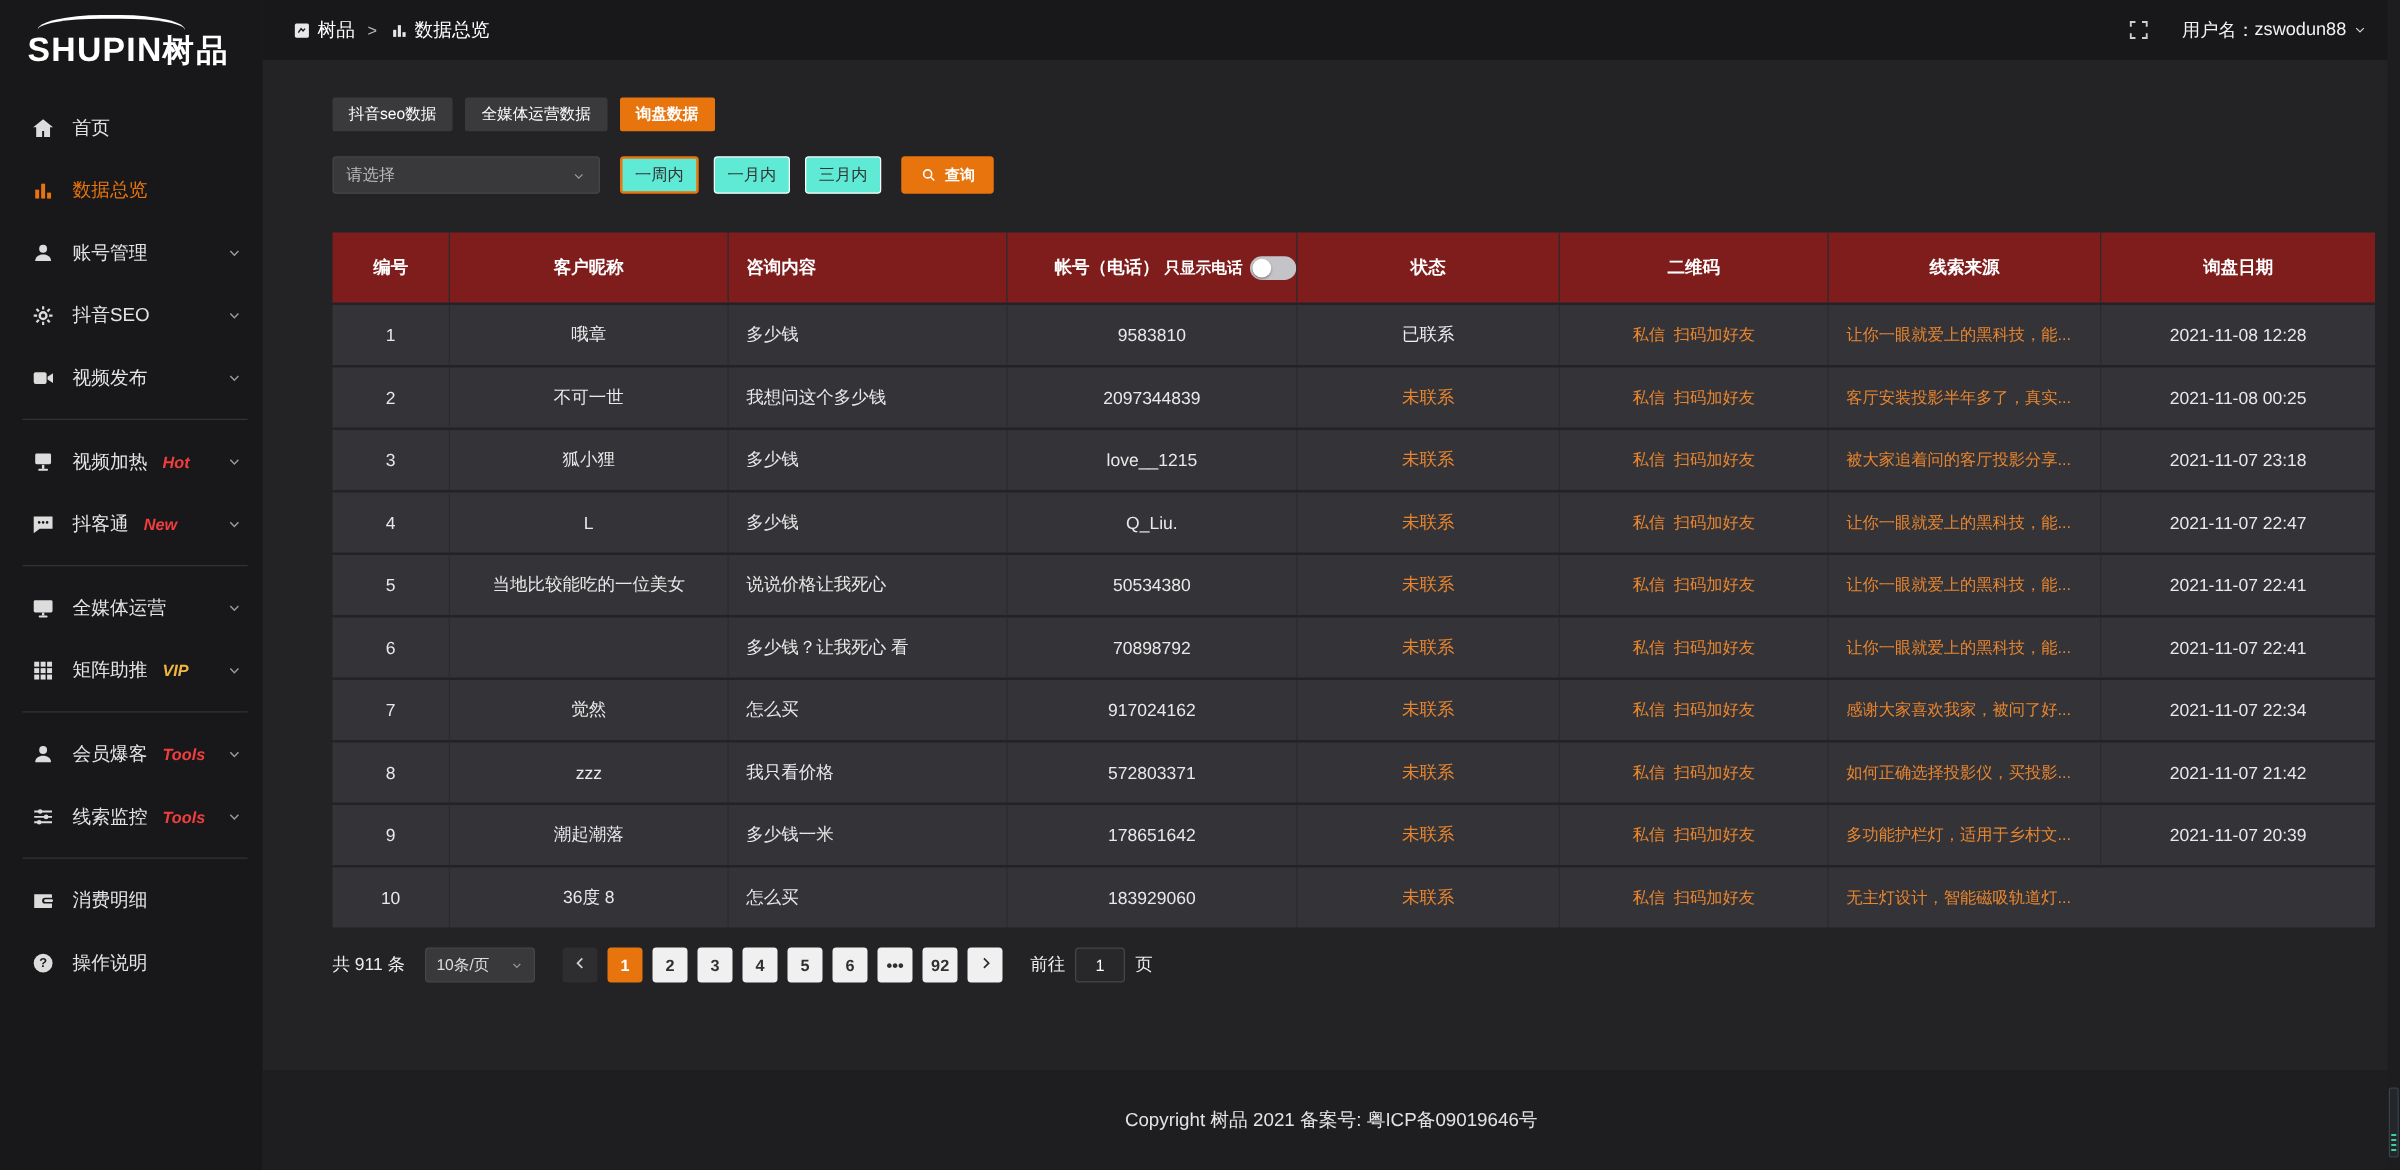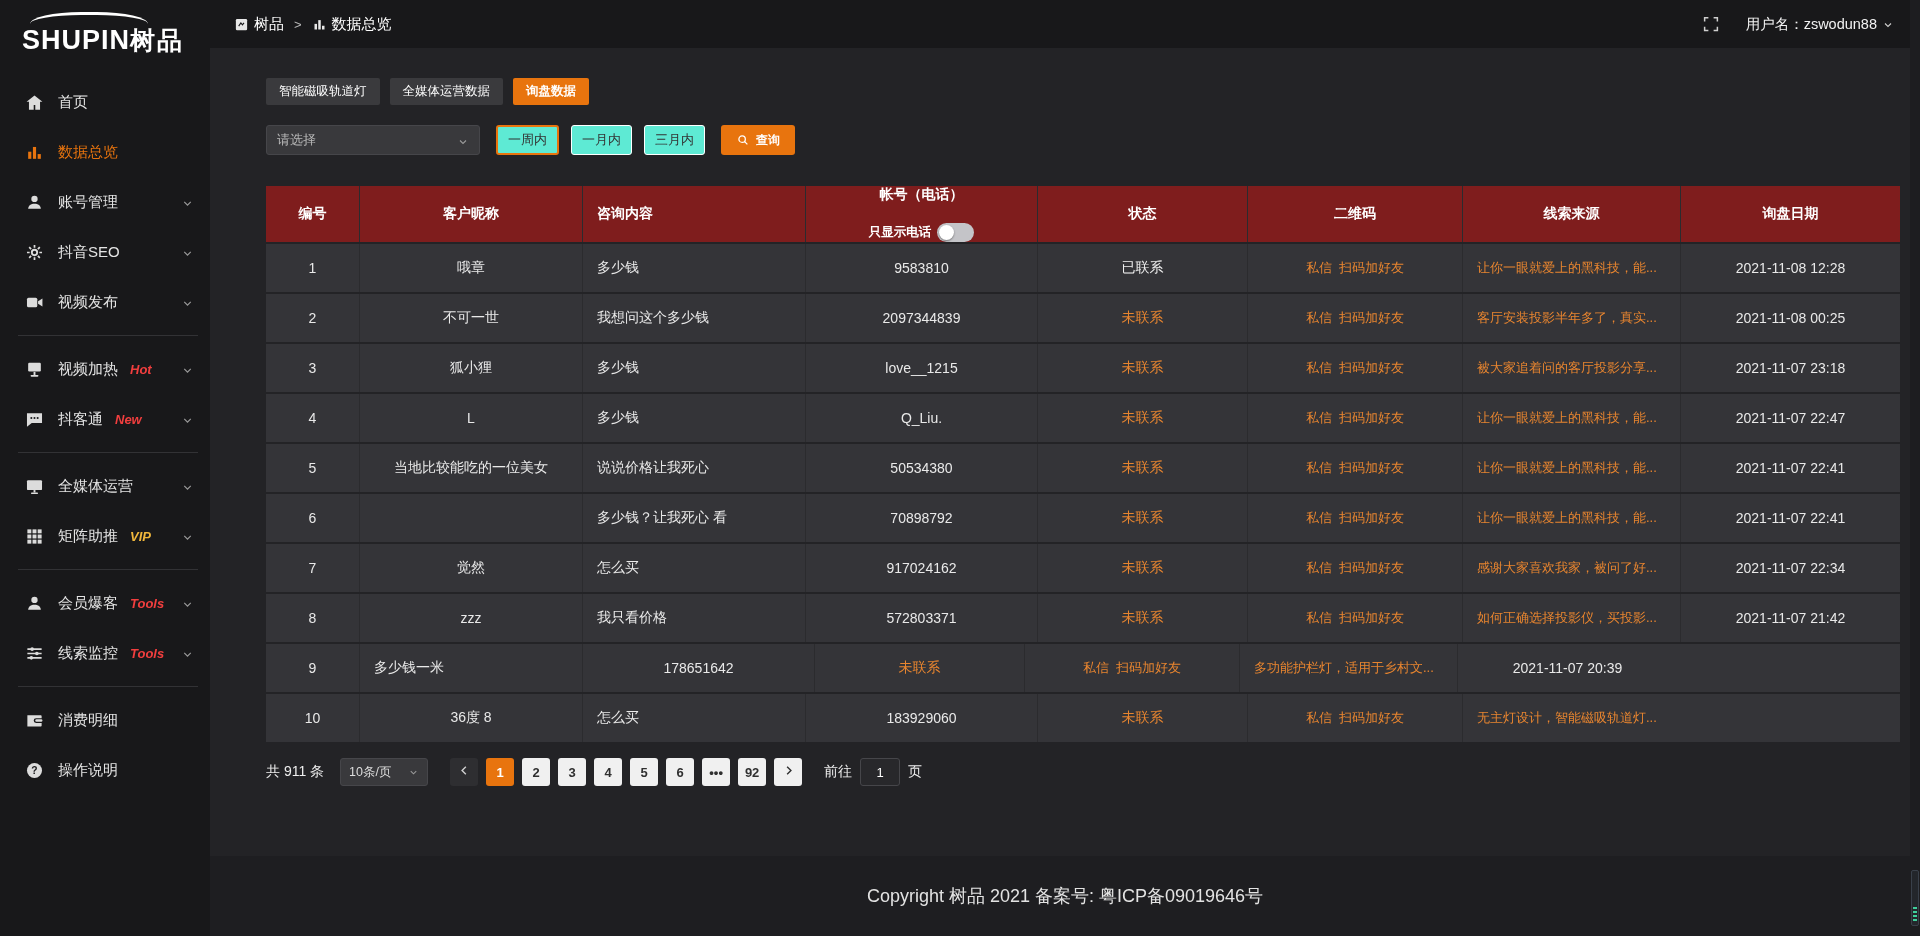--- a/index.html
+++ b/index.html
@@ -62,21 +62,21 @@
   .table { margin:31px 20px 0 56px; width:1634px; }
   .t-header { display:flex; height:56px; background:#7f1d1d; margin-bottom:2px; }
   .t-row { display:flex; height:48px; background:#343438; margin-bottom:2px; }
   .cell { display:flex; align-items:center; justify-content:center; height:100%;
     border-right:1px solid #2b2b2e; font-size:14px; color:#e9e9e9; overflow:hidden; }
   .cell:last-child { border-right:none; }
   .cell.left { justify-content:flex-start; padding:16px 14px; }
   .c1{width:94px;} .c2{width:223px;} .c3{width:223px;} .c4{width:232px;}
   .c5{width:210px;} .c6{width:215px;} .c7{width:218px;} .c8{width:219px;}
   .t-header .cell { font-weight:bold; color:#fff; }
-  .acct-head { flex-direction:column; justify-content:space-between; gap:4px; }
+  .acct-head { justify-content:flex-end; gap:4px; }
   .acct-line2 { display:flex; align-items:center; gap:6px; font-size:12.5px; font-weight:bold; }
   .toggle { width:37px; height:19px; background:#c4c4c8; border-radius:10px; position:relative; cursor:pointer; }
   .toggle .knob { position:absolute; left:2px; top:2px; width:15px; height:15px; background:#fff; border-radius:50%; box-shadow:0 1px 2px rgba(0,0,0,.4); }
   .status-contacted { color:#efefef; }
   .status-pending { color:#e8852f; }
   .qr-links { display:flex; gap:7px; }
   .link { color:#e8852f; font-size:13px; cursor:pointer; white-space:nowrap; }
   .src-link { max-width:190px; overflow:hidden; text-overflow:ellipsis; }
   
   .pagination { display:flex; align-items:center; margin:16px 20px 0 56px; font-size:14px; color:#eee; }
@@ -87,21 +87,21 @@
   .pg-btn { min-width:28px; height:28px; border-radius:3px; display:flex; align-items:center; justify-content:center;
     font-size:13px; font-weight:bold; margin-right:8px; cursor:pointer; background:#f0f0f0; color:#303030; }
   .pg-btn.prev { background:#2e2e31; color:#cfcfcf; }
   .pg-btn.active { background:#e8740e; color:#fff; }
   .pg-btn svg { width:13px; height:13px; }
   .pg-goto { display:flex; align-items:center; margin-left:14px; gap:8px; }
   .pg-input { width:40px; height:28px; background:#28282b; border:1px solid #46464a; border-radius:3px;
     color:#fff; font-size:13px; text-align:center; font-family:inherit; }
   
   .footer { position:absolute; left:0; right:0; bottom:0; height:80px; background:#1e1e21;
-    display:flex; align-items:center; justify-content:center; font-size:18px; color:#e3e3e3; }
+    display:flex; align-items:center; justify-content:center; font-size:15px; color:#e3e3e3; }
   
   .scroll-track { position:absolute; right:0; top:0; width:10px; height:936px; background:#1d1d20; z-index:5; }
   .scroll-widget { position:absolute; right:1px; bottom:10px; width:8px; height:56px; background:#23262b;
     border:1px solid #39404a; border-radius:2px; }
   .scroll-widget::after { content:""; position:absolute; left:1px; right:1px; bottom:2px; height:16px;
     background:repeating-linear-gradient(180deg,#3fcf9b 0 2px,transparent 2px 4px); }
 </style>
 </head>
 <body>
 
@@ -328,21 +328,21 @@
       <span>zswodun88</span>
       <span class="user-chevron"><svg viewBox="0 0 24 24" aria-hidden="true">
             <path d="M6 9l6 6 6-6" fill="none" stroke="currentColor" stroke-width="2.2"></path>
           </svg></span>
     </span>
   </div>
 </header>
 
 <main class="main">
   <div class="tabs">
-      <div class="tab">智能磁吸轨道灯</div>
+      <div class="tab">抖音seo数据</div>
       <div class="tab">全媒体运营数据</div>
       <div class="tab active">询盘数据</div>
     </div>
 
   <div class="filters">
     <div class="select">
       <span class="ph">请选择</span>
       <span class="sel-chev"><svg viewBox="0 0 24 24" aria-hidden="true">
             <path d="M6 9l6 6 6-6" fill="none" stroke="currentColor" stroke-width="2.2"></path>
           </svg></span>
@@ -530,20 +530,21 @@
               <span class="link">扫码加好友</span>
             </span>
           </div>
           <div class="cell c7 left">
             <span class="link src-link">如何正确选择投影仪，买投影...</span>
           </div>
           <div class="cell c8">2021-11-07 21:42</div>
         </div>
         <div class="t-row">
           <div class="cell c1">9</div>
+          <div class="cell c2">潮起潮落</div>
           <div class="cell c3 left">多少钱一米</div>
           <div class="cell c4">178651642</div>
           <div class="cell c5">
             <span class="status-pending">未联系</span>
           </div>
           <div class="cell c6">
             <span class="qr-links">
               <span class="link">私信</span>
               <span class="link">扫码加好友</span>
             </span>

